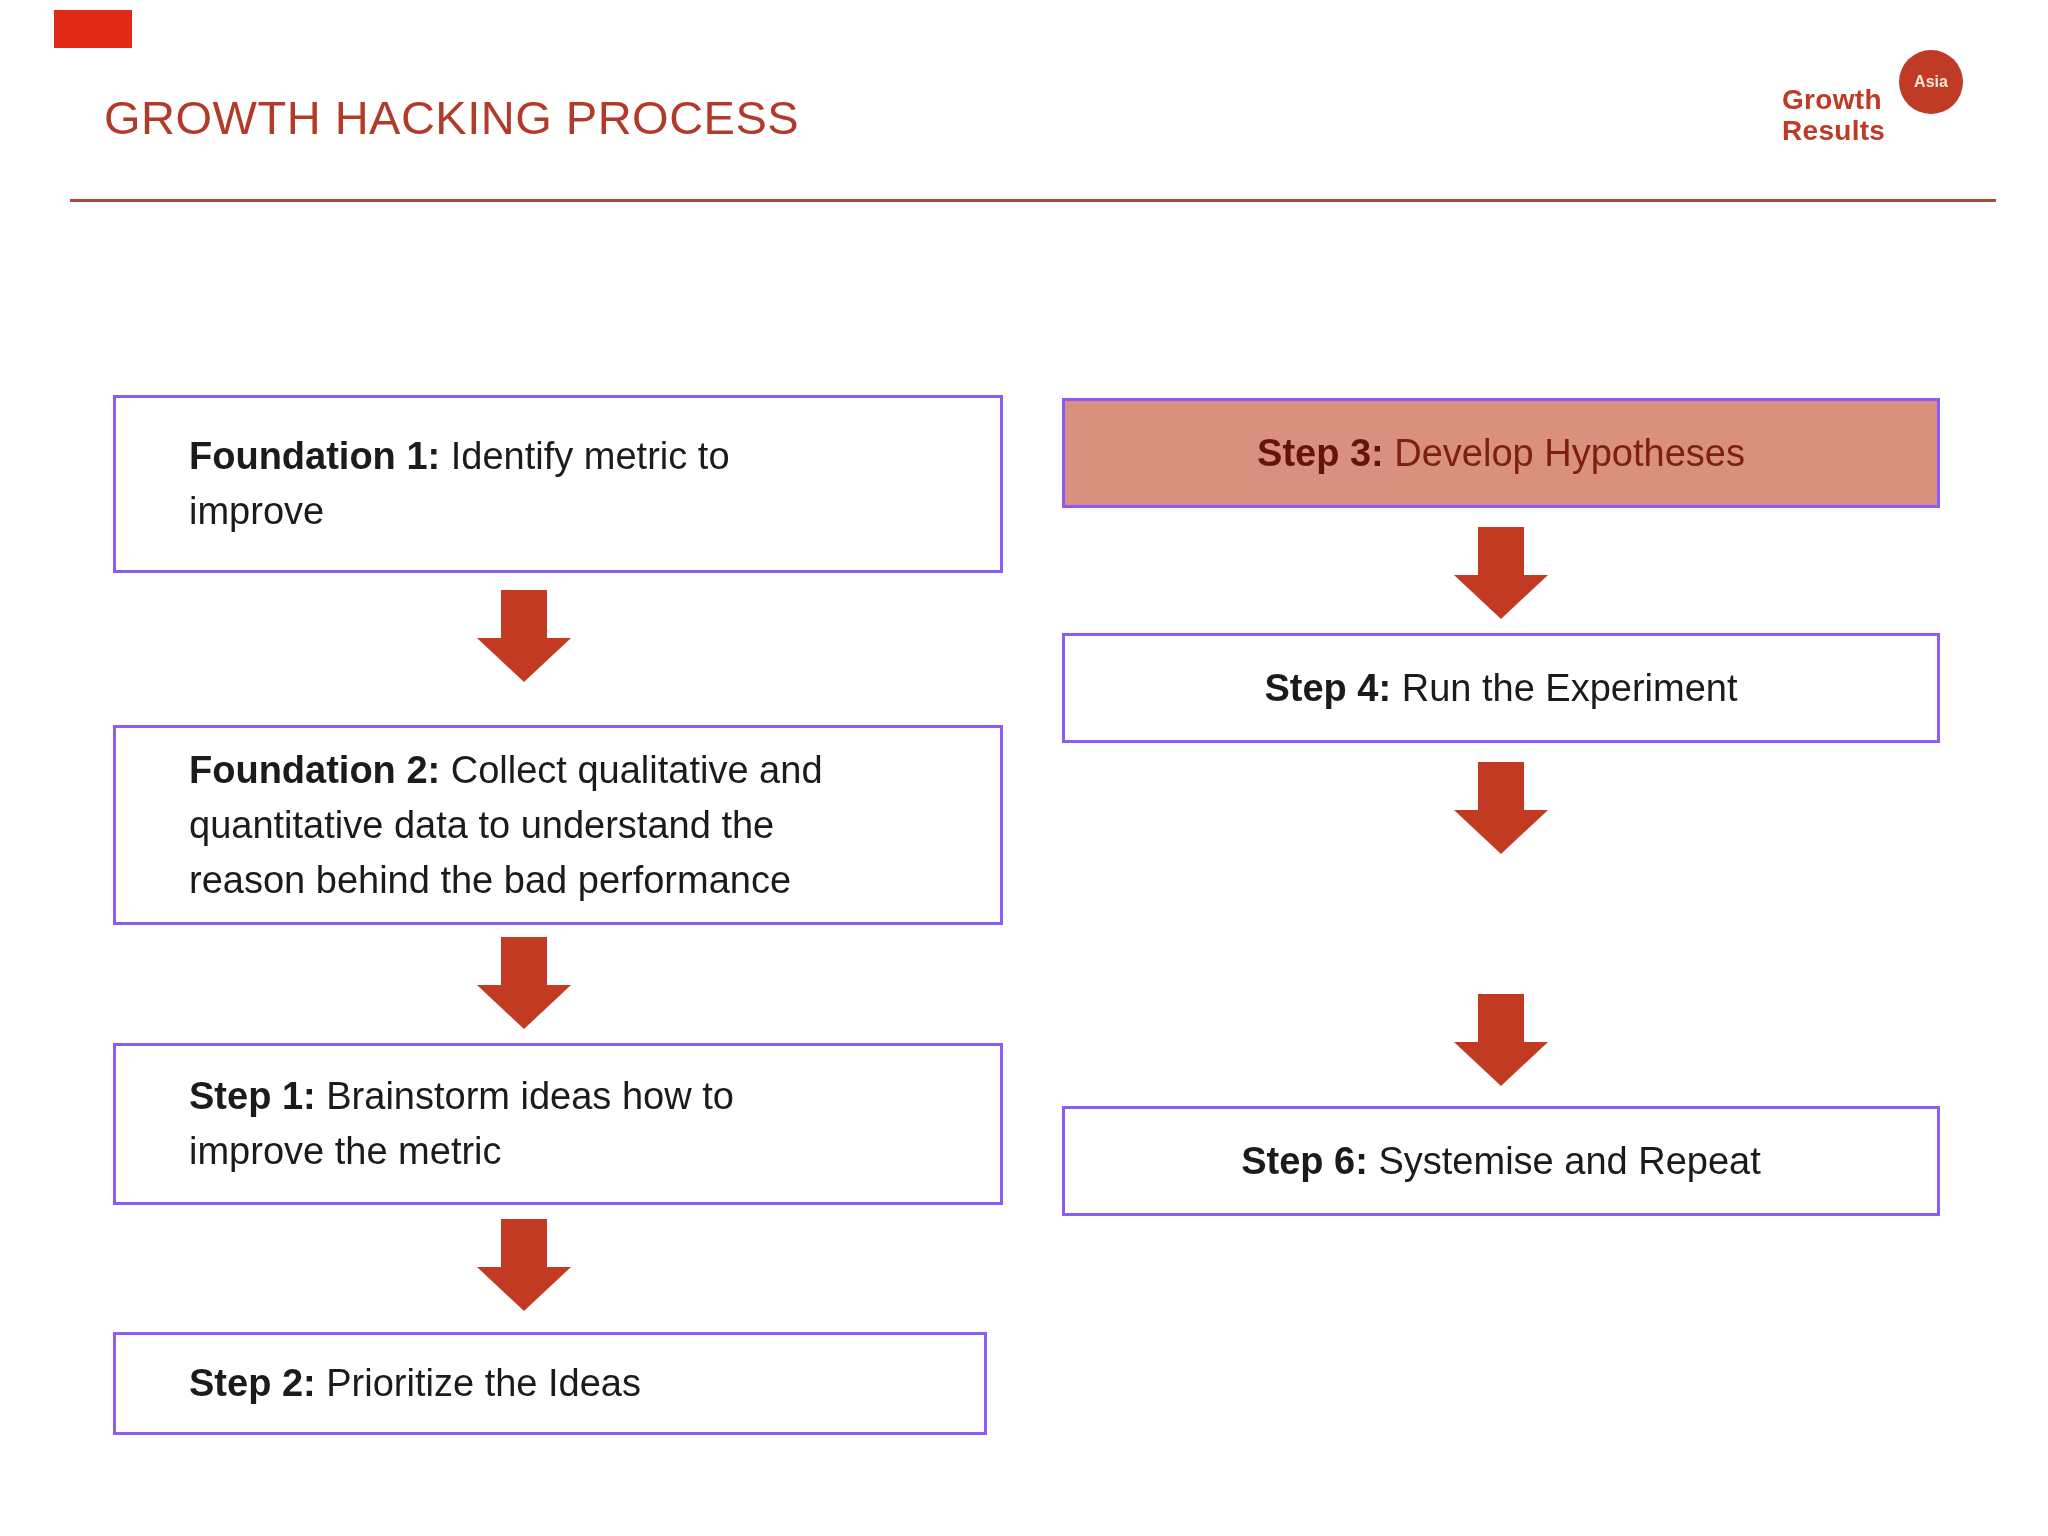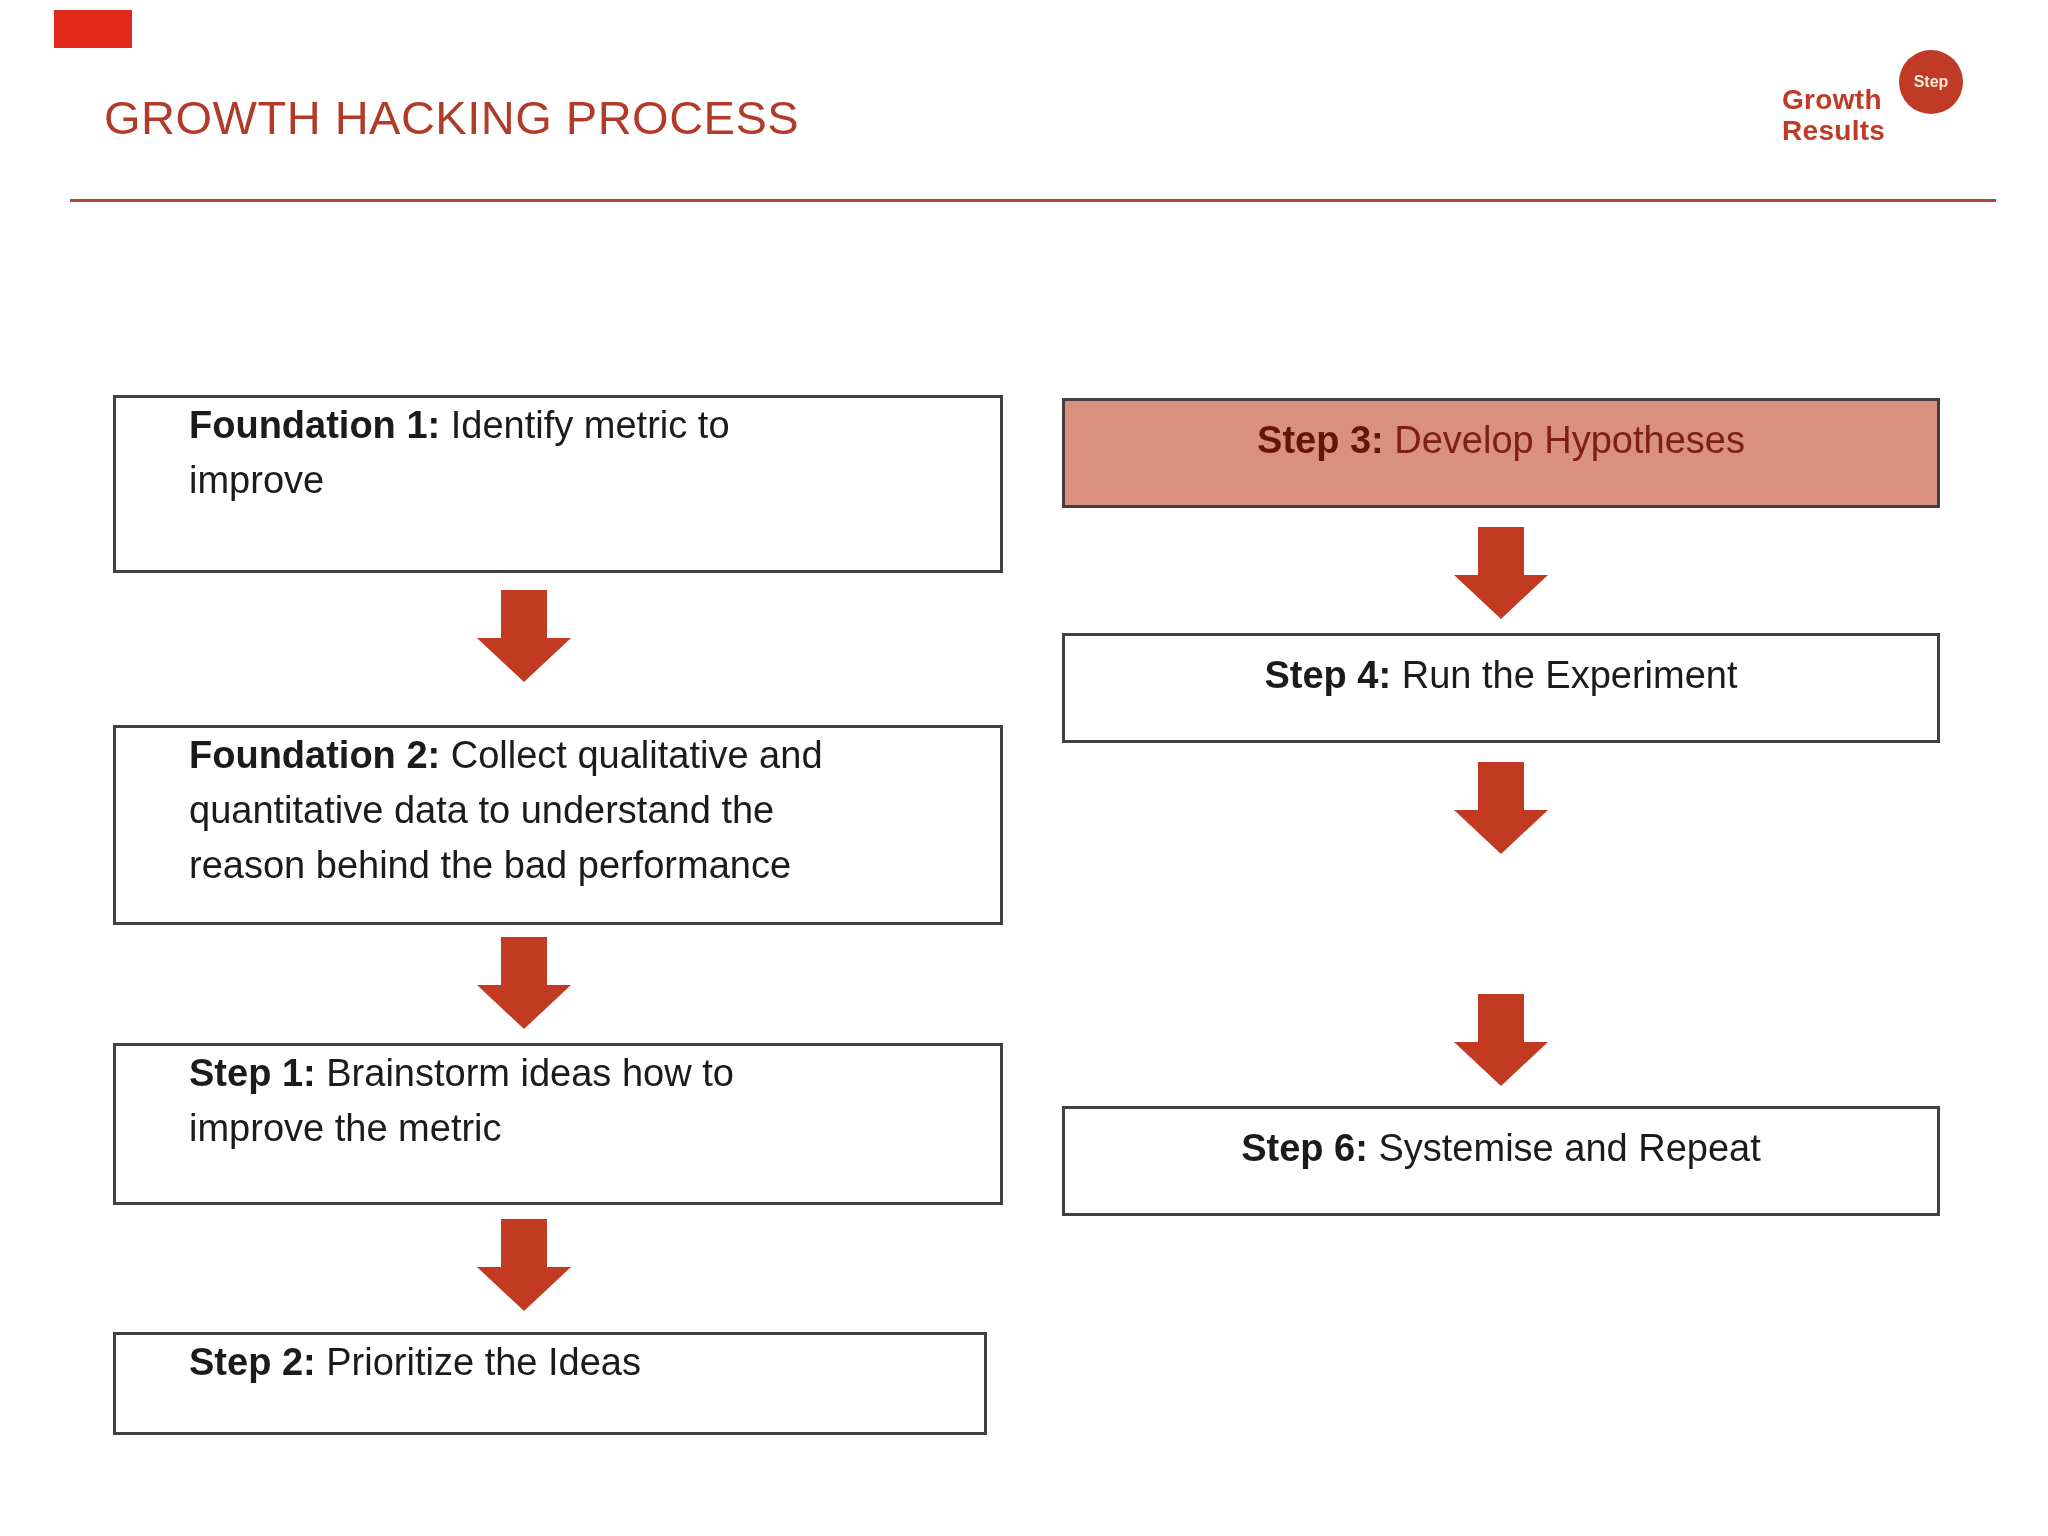--- a/index.html
+++ b/index.html
@@ -17,22 +17,22 @@
               background:#bf3b26;display:flex;align-items:center;justify-content:center;}
   .logo-badge span{color:#f6ead7;font-size:16px;font-weight:700;}
   .logo-text{position:absolute;left:1782px;top:84px;color:#bf3b26;font-size:28px;font-weight:700;
              line-height:31px;letter-spacing:.3px;}
 
   
   .intro{position:absolute;left:123px;top:272px;margin:0;font-size:39px;color:#1d1d1d;white-space:nowrap;}
   .intro strong{font-weight:700;}
 
   
-  .box{position:absolute;box-sizing:border-box;border:3px solid #404040;background:#ffffff;
-       display:flex;align-items:flex-start;color:#1b1b1b;font-size:38px;line-height:55px;}
+  .box{position:absolute;box-sizing:border-box;border:3px solid #8b5cf6;background:#ffffff;
+       display:flex;align-items:center;color:#1b1b1b;font-size:38px;line-height:55px;}
   .box p{margin:0;}
   .box strong{font-weight:700;}
   .left-box{left:113px;width:890px;padding:0 130px 0 73px;text-align:left;}
   .right-box{left:1062px;width:878px;justify-content:center;text-align:center;padding:12px 20px;}
 
   .box-f1{top:395px;height:178px;}
   .box-f2{top:725px;height:200px;}
   .box-s1{top:1043px;height:162px;}
   .box-s2{top:1332px;height:103px;width:874px;}
 
@@ -58,21 +58,21 @@
 </head>
 <body>
 
 <div class="slide">
 
   <div class="corner-accent"></div>
 
   <h1 class="page-title">GROWTH HACKING PROCESS</h1>
 
   <div class="logo-badge">
-    <span>Step</span>
+    <span>Asia</span>
   </div>
   <div class="logo-text">
     <div>Growth</div>
     <div>Results</div>
   </div>
 
   <div class="divider"></div>
 
 
   <div class="box left-box box-f1">

